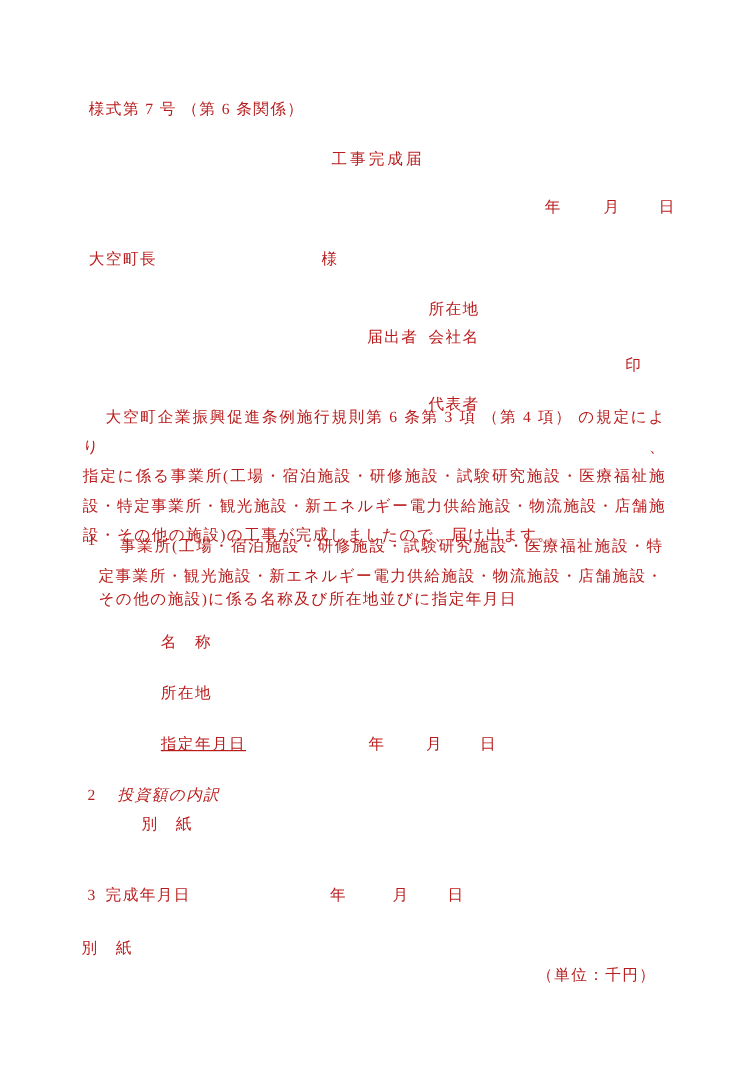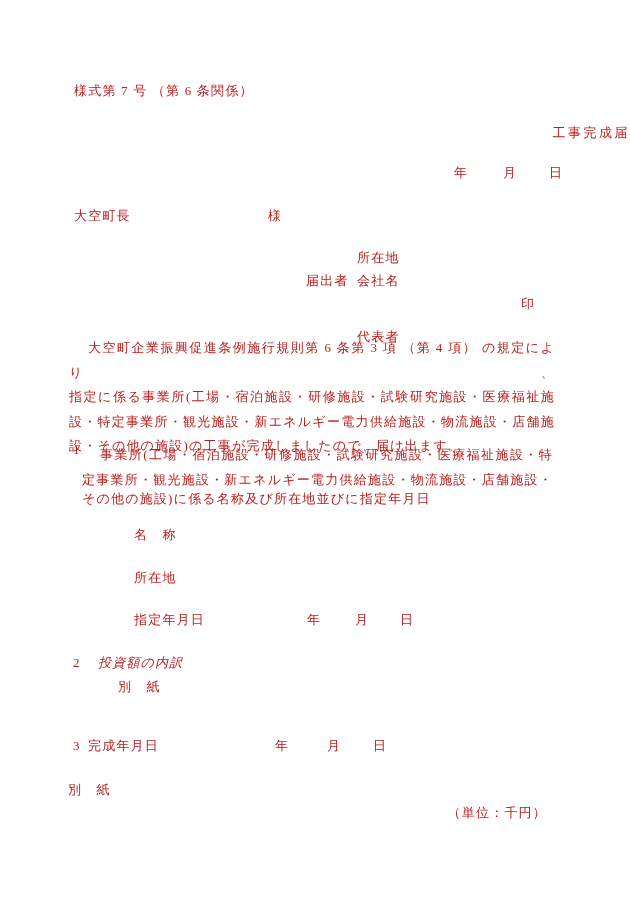--- a/index.html
+++ b/index.html
@@ -34,21 +34,21 @@
     letter-spacing: 2.5px;
   }
 </style>
 </head>
 <body>
 
 <div class="page">
 
   <div class="abs" style="left:74px; top:84px;">様式第 7 号 （第 6 条関係）</div>
 
-  <div class="abs title" style="top:126px;text-align:right;">工事完成届</div>
+  <div class="abs title" style="top:126px;">工事完成届</div>
 
   <div class="block" style="top:166px; left:0; width:630px; height:16px;">
     <span class="abs" style="left:454px; top:0;">年</span>
     <span class="abs" style="left:503px; top:0;">月</span>
     <span class="abs" style="left:549px; top:0;">日</span>
   </div>
 
   <div class="abs" style="left:74px; top:209px;text-align:center;">大空町長</div>
   <div class="abs" style="left:268px; top:209px;">様</div>
 
@@ -66,21 +66,21 @@
   </div>
 
   <div class="abs" style="left:73px; top:443px;">1</div>
   <div class="block par jline" style="left:100px; top:443px; width:453px;">事業所(工場・宿泊施設・研修施設・試験研究施設・医療福祉施設・特</div>
   <div class="block par jline" style="left:82px; top:468px; width:471px;">定事業所・観光施設・新エネルギー電力供給施設・物流施設・店舗施設・</div>
   <div class="abs" style="left:82px; top:492px;">その他の施設)に係る名称及び所在地並びに指定年月日</div>
 
   <div class="abs" style="left:134px; top:528px;">名　称</div>
   <div class="abs" style="left:134px; top:571px;">所在地</div>
   <div class="block" style="left:0; top:613px; width:630px; height:16px;">
-    <span class="abs" style="left:134px; top:0;">指定年月日</span>
+    <span class="abs" style="left:134px; top:0;text-decoration:underline;">指定年月日</span>
     <span class="abs" style="left:307px; top:0;">年</span>
     <span class="abs" style="left:355px; top:0;">月</span>
     <span class="abs" style="left:400px; top:0;">日</span>
   </div>
 
   <div class="abs" style="left:73px; top:656px;">2</div>
   <div class="abs" style="left:98px; top:656px;font-style:italic;">投資額の内訳</div>
   <div class="abs" style="left:118px; top:680px;">別　紙</div>
 
   <div class="block" style="left:0; top:739px; width:630px; height:16px;">

